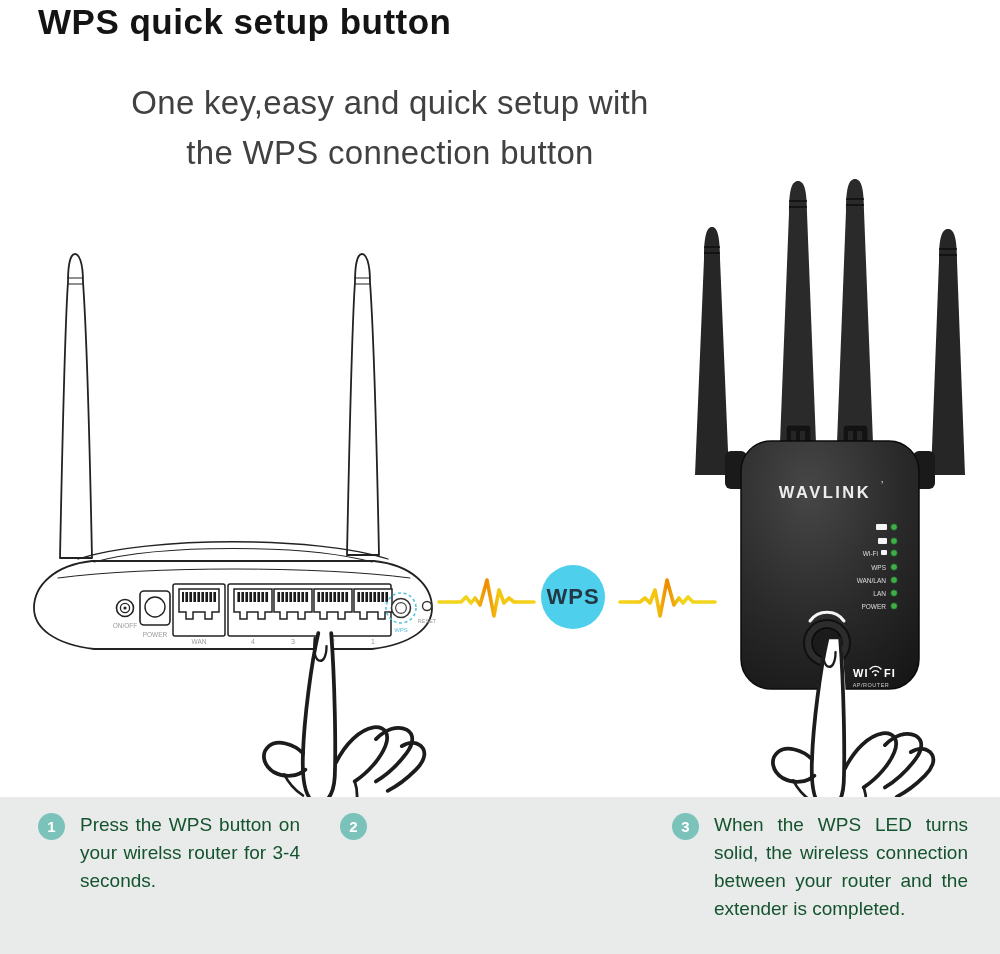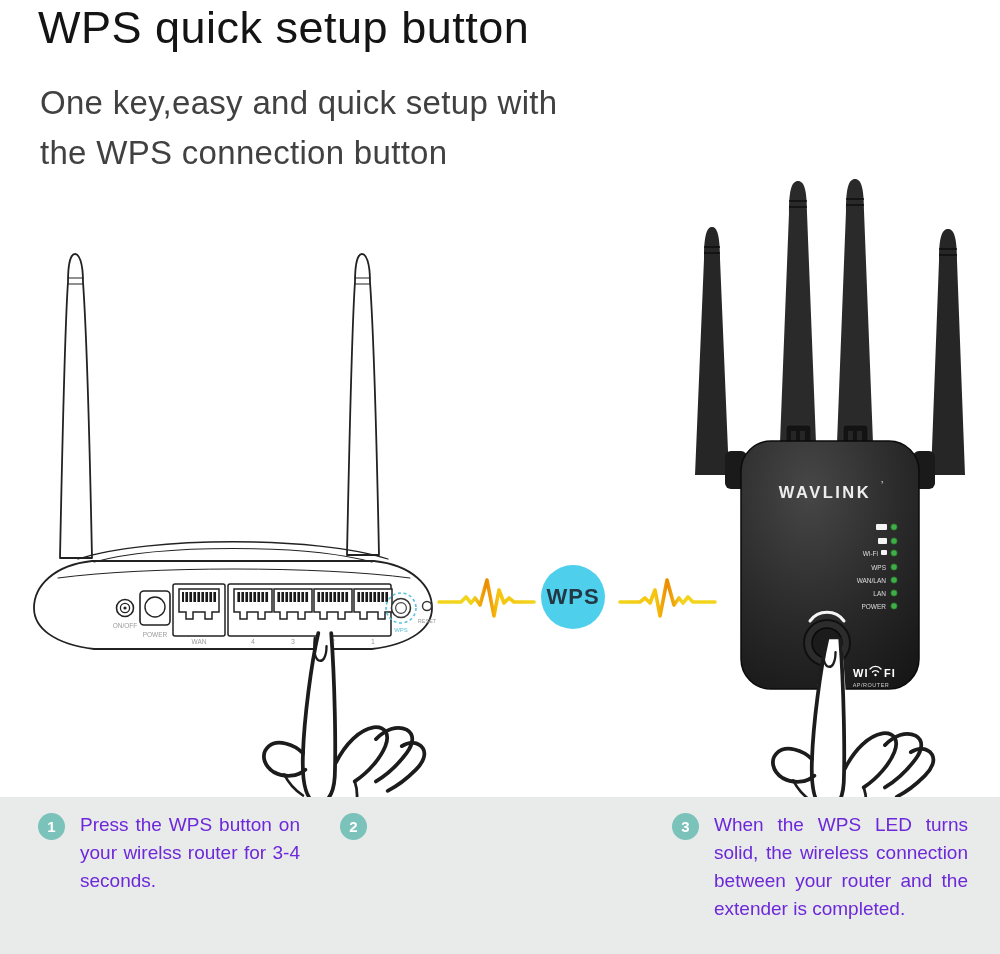--- a/index.html
+++ b/index.html
@@ -3,25 +3,25 @@
 <meta charset="utf-8">
 <style>
   html,body{margin:0;padding:0;background:#ffffff;}
   #stage{
     position:relative;width:1000px;height:954px;overflow:hidden;
     background:#ffffff;font-family:"Liberation Sans", sans-serif;
   }
   
   .title{
     position:absolute;left:38px;top:2px;width:920px;
-    font-size:45px;font-weight:400;color:#141414;letter-spacing:.5px;
+    font-size:35px;font-weight:700;color:#141414;letter-spacing:.5px;
   }
   .subtitle{
     position:absolute;left:40px;top:78px;width:700px;
-    font-size:33px;font-weight:400;color:#414141;line-height:50px;letter-spacing:.3px;
+    font-size:33px;font-weight:400;color:#414141;line-height:50px;letter-spacing:.3px;text-align:center;
   }
   
   .abs{position:absolute;}
   .hand-box{overflow:hidden;}
   .wps-badge{
     position:absolute;left:541px;top:565px;width:64px;height:64px;border-radius:50%;
     background:#4ed0ec;display:flex;align-items:center;justify-content:center;
     font-size:22px;font-weight:700;color:#233744;letter-spacing:1px;
   }
   .flip{transform:scaleX(-1);}
@@ -34,21 +34,21 @@
   .steps{
     position:absolute;left:0;top:797px;width:1000px;height:157px;background:#e8ebea;
   }
   .step{position:absolute;top:14px;}
   .step .num{
     position:absolute;left:0;top:2px;width:27px;height:27px;border-radius:50%;
     background:#7ac2ba;color:#ffffff;font-size:15px;font-weight:700;
     display:flex;align-items:center;justify-content:center;
   }
   .step .txt{
-    margin-left:42px;font-size:19px;line-height:28px;color:#6d28d9;
+    margin-left:42px;font-size:19px;line-height:28px;color:#14532d;
     text-align:justify;
   }
   .s1{left:38px;width:262px;}
   .s2{left:340px;width:288px;}
   .s3{left:672px;width:296px;}
 </style>
 </head>
 <body>
 
 <div id="stage">

